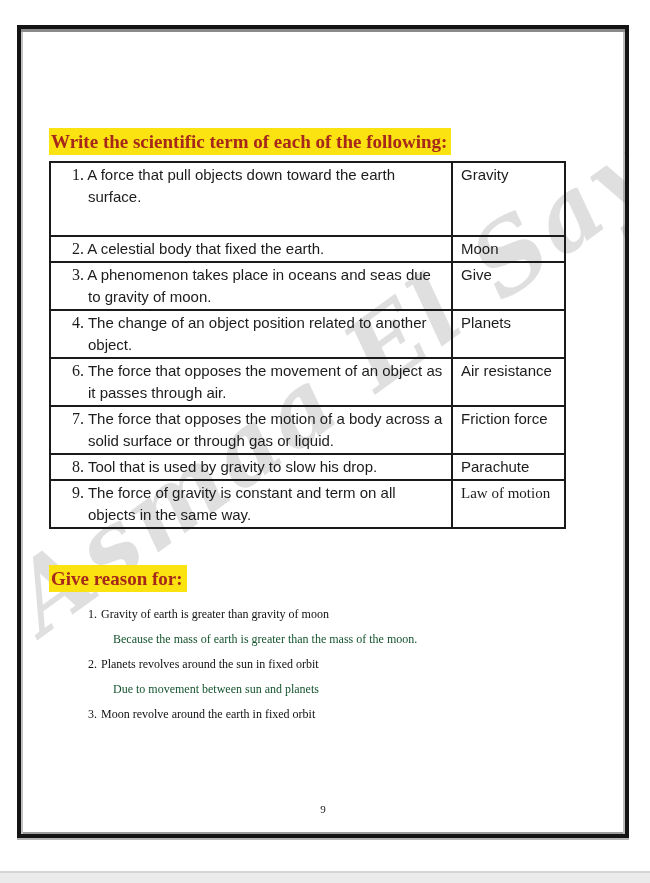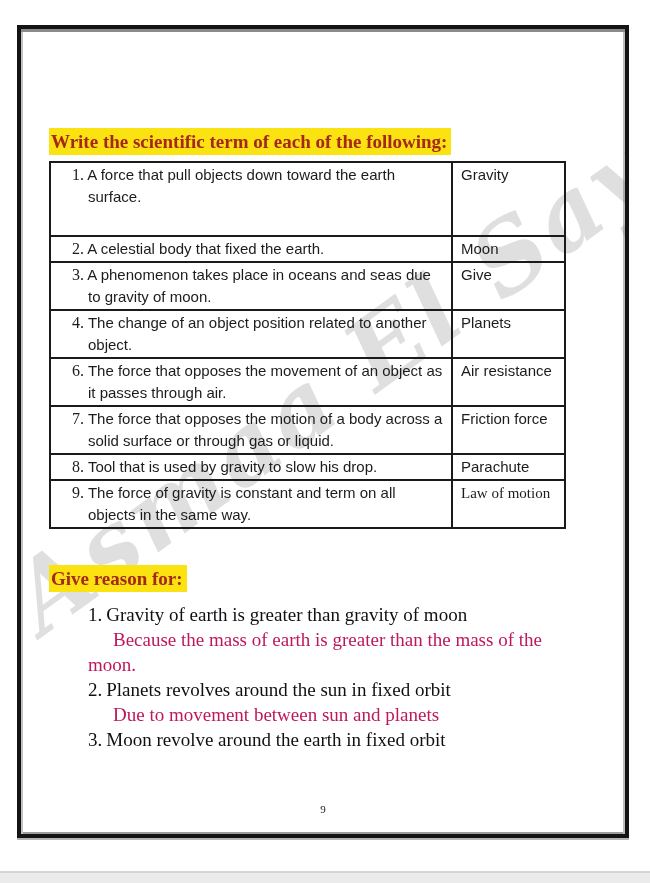--- a/index.html
+++ b/index.html
@@ -85,28 +85,28 @@
     font-family: "Liberation Serif", serif;
     font-size: 17px; line-height: 23px; color: #111;
   }
 
   .section2 { margin-top: 36px; }
 
   .gr-list {
     margin: 10px 0 0 39px;
     width: 478px;
     font-family: "Liberation Serif", serif;
-    font-size: 19px;
+    font-size: 12px;
     line-height: 25px;
     color: #111;
   }
   .gr-statement { color: #101014; }
   .gr-num { margin-right: 4px; }
   .gr-reason {
-    color: #be185d;
+    color: #14532d;
     text-indent: 25px;
   }
   .gr-reason:empty { display: none; }
 
   .page-number {
     position: absolute;
     left: 0; right: 0;
     top: 774px;
     text-align: center;
     font-family: "Liberation Serif", serif;

